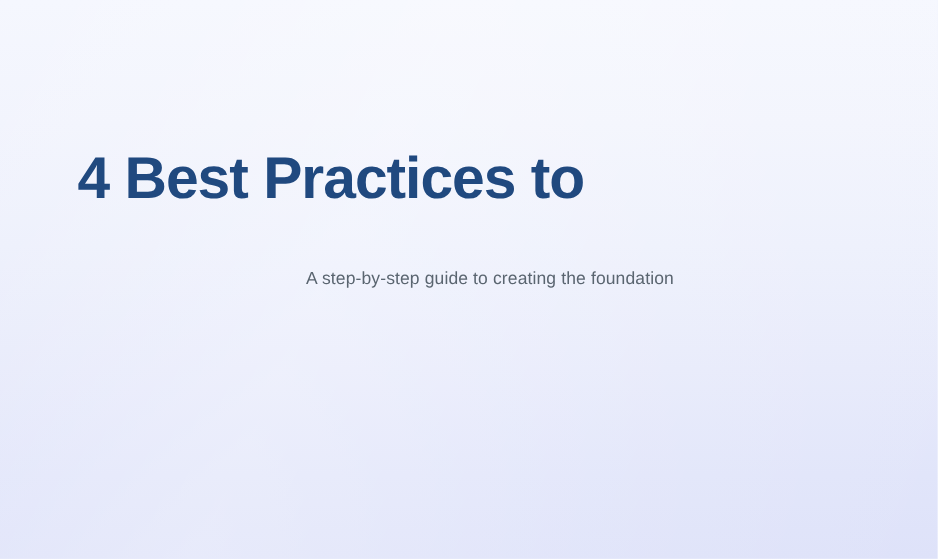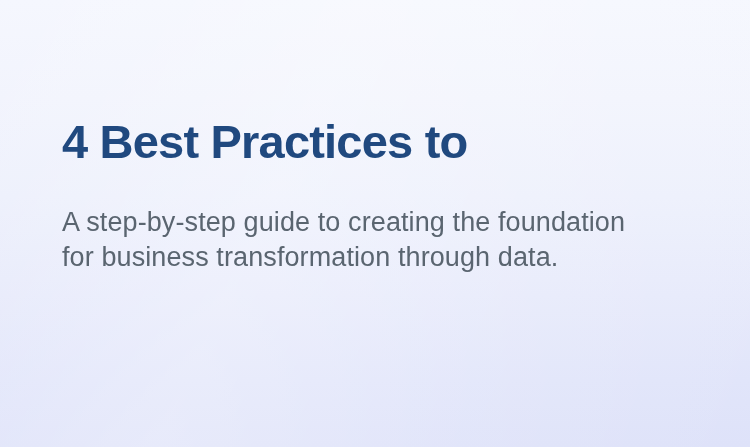--- a/index.html
+++ b/index.html
@@ -71,25 +71,26 @@
   }
 
   .headline-line2 {
     color: #1878D4;
   }
 
   .subtitle {
     margin: 0;
     padding: 0;
     margin-top: 33px;
-    font-size: 27px;
+    font-size: 14px;
     line-height: 35px;
     font-weight: 400;
     color: #5A6570;
     letter-spacing: 0.1px;
+    text-align: center;
   }
 
   .subtitle-line {
     display: block;
     white-space: nowrap;
   }
 </style>
 </head>
 <body>
 
@@ -98,17 +99,16 @@
   <div class="sheen"></div>
 
   <div class="content">
 
     <h1 class="headline">
       <span class="headline-line1">4 Best Practices to</span><br>
     </h1>
 
     <p class="subtitle">
       <span class="subtitle-line">A step-by-step guide to creating the foundation</span>
-      <span class="subtitle-line">for business transformation through data.</span>
     </p>
 
   </div>
 </div>
 
 </body></html>

